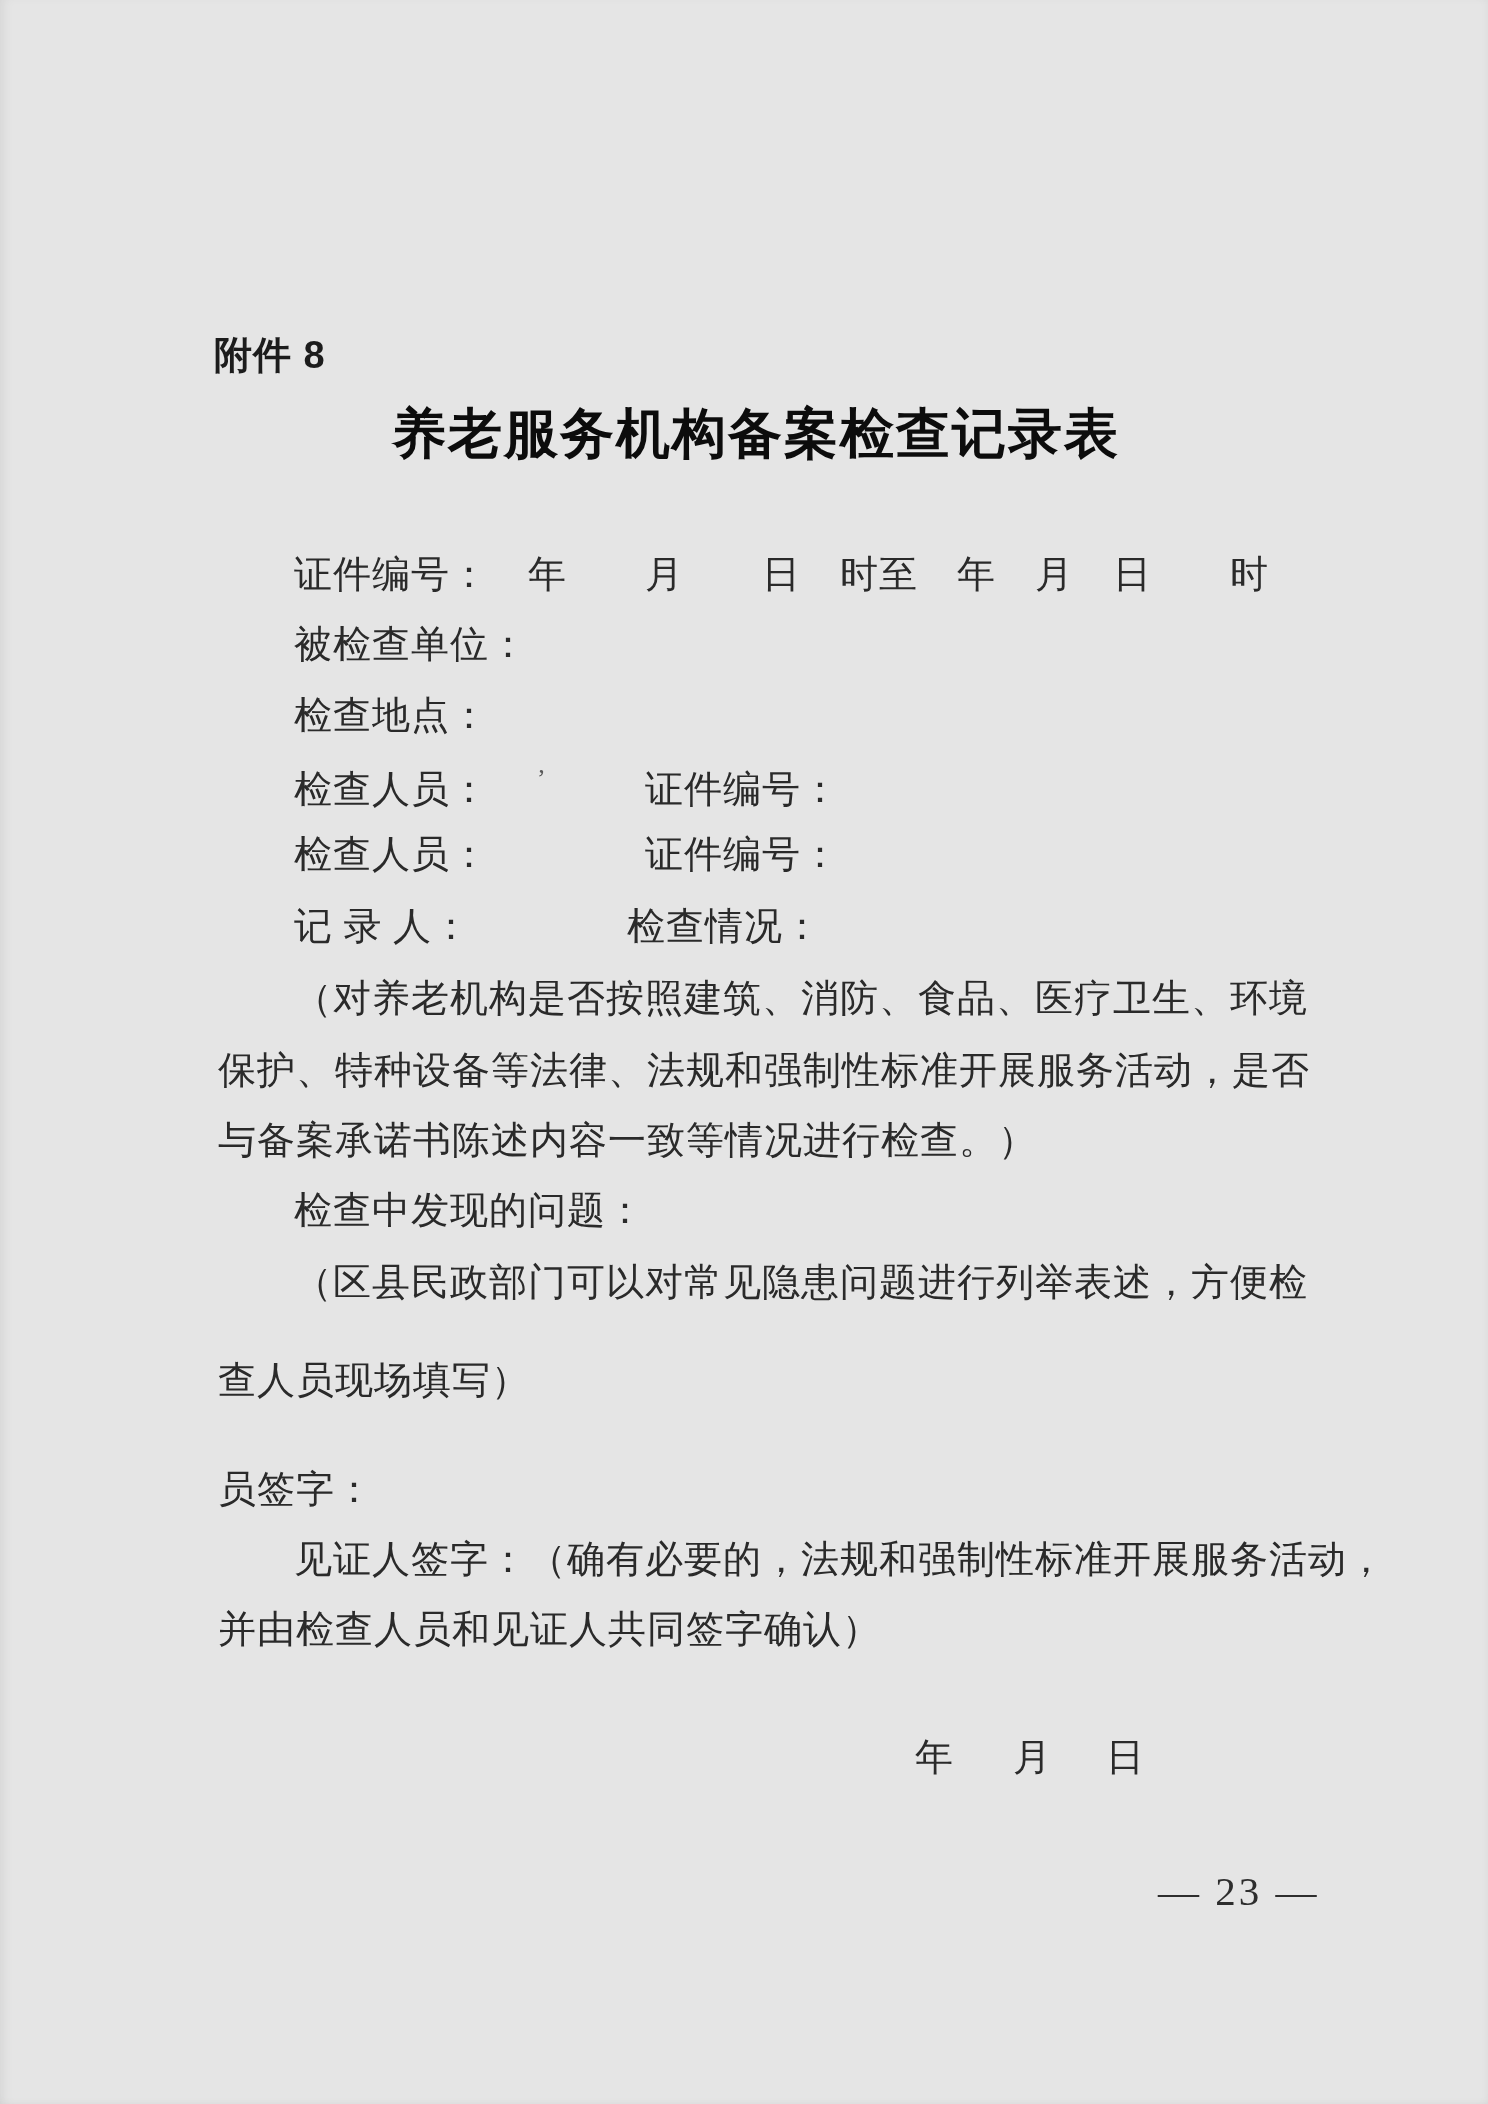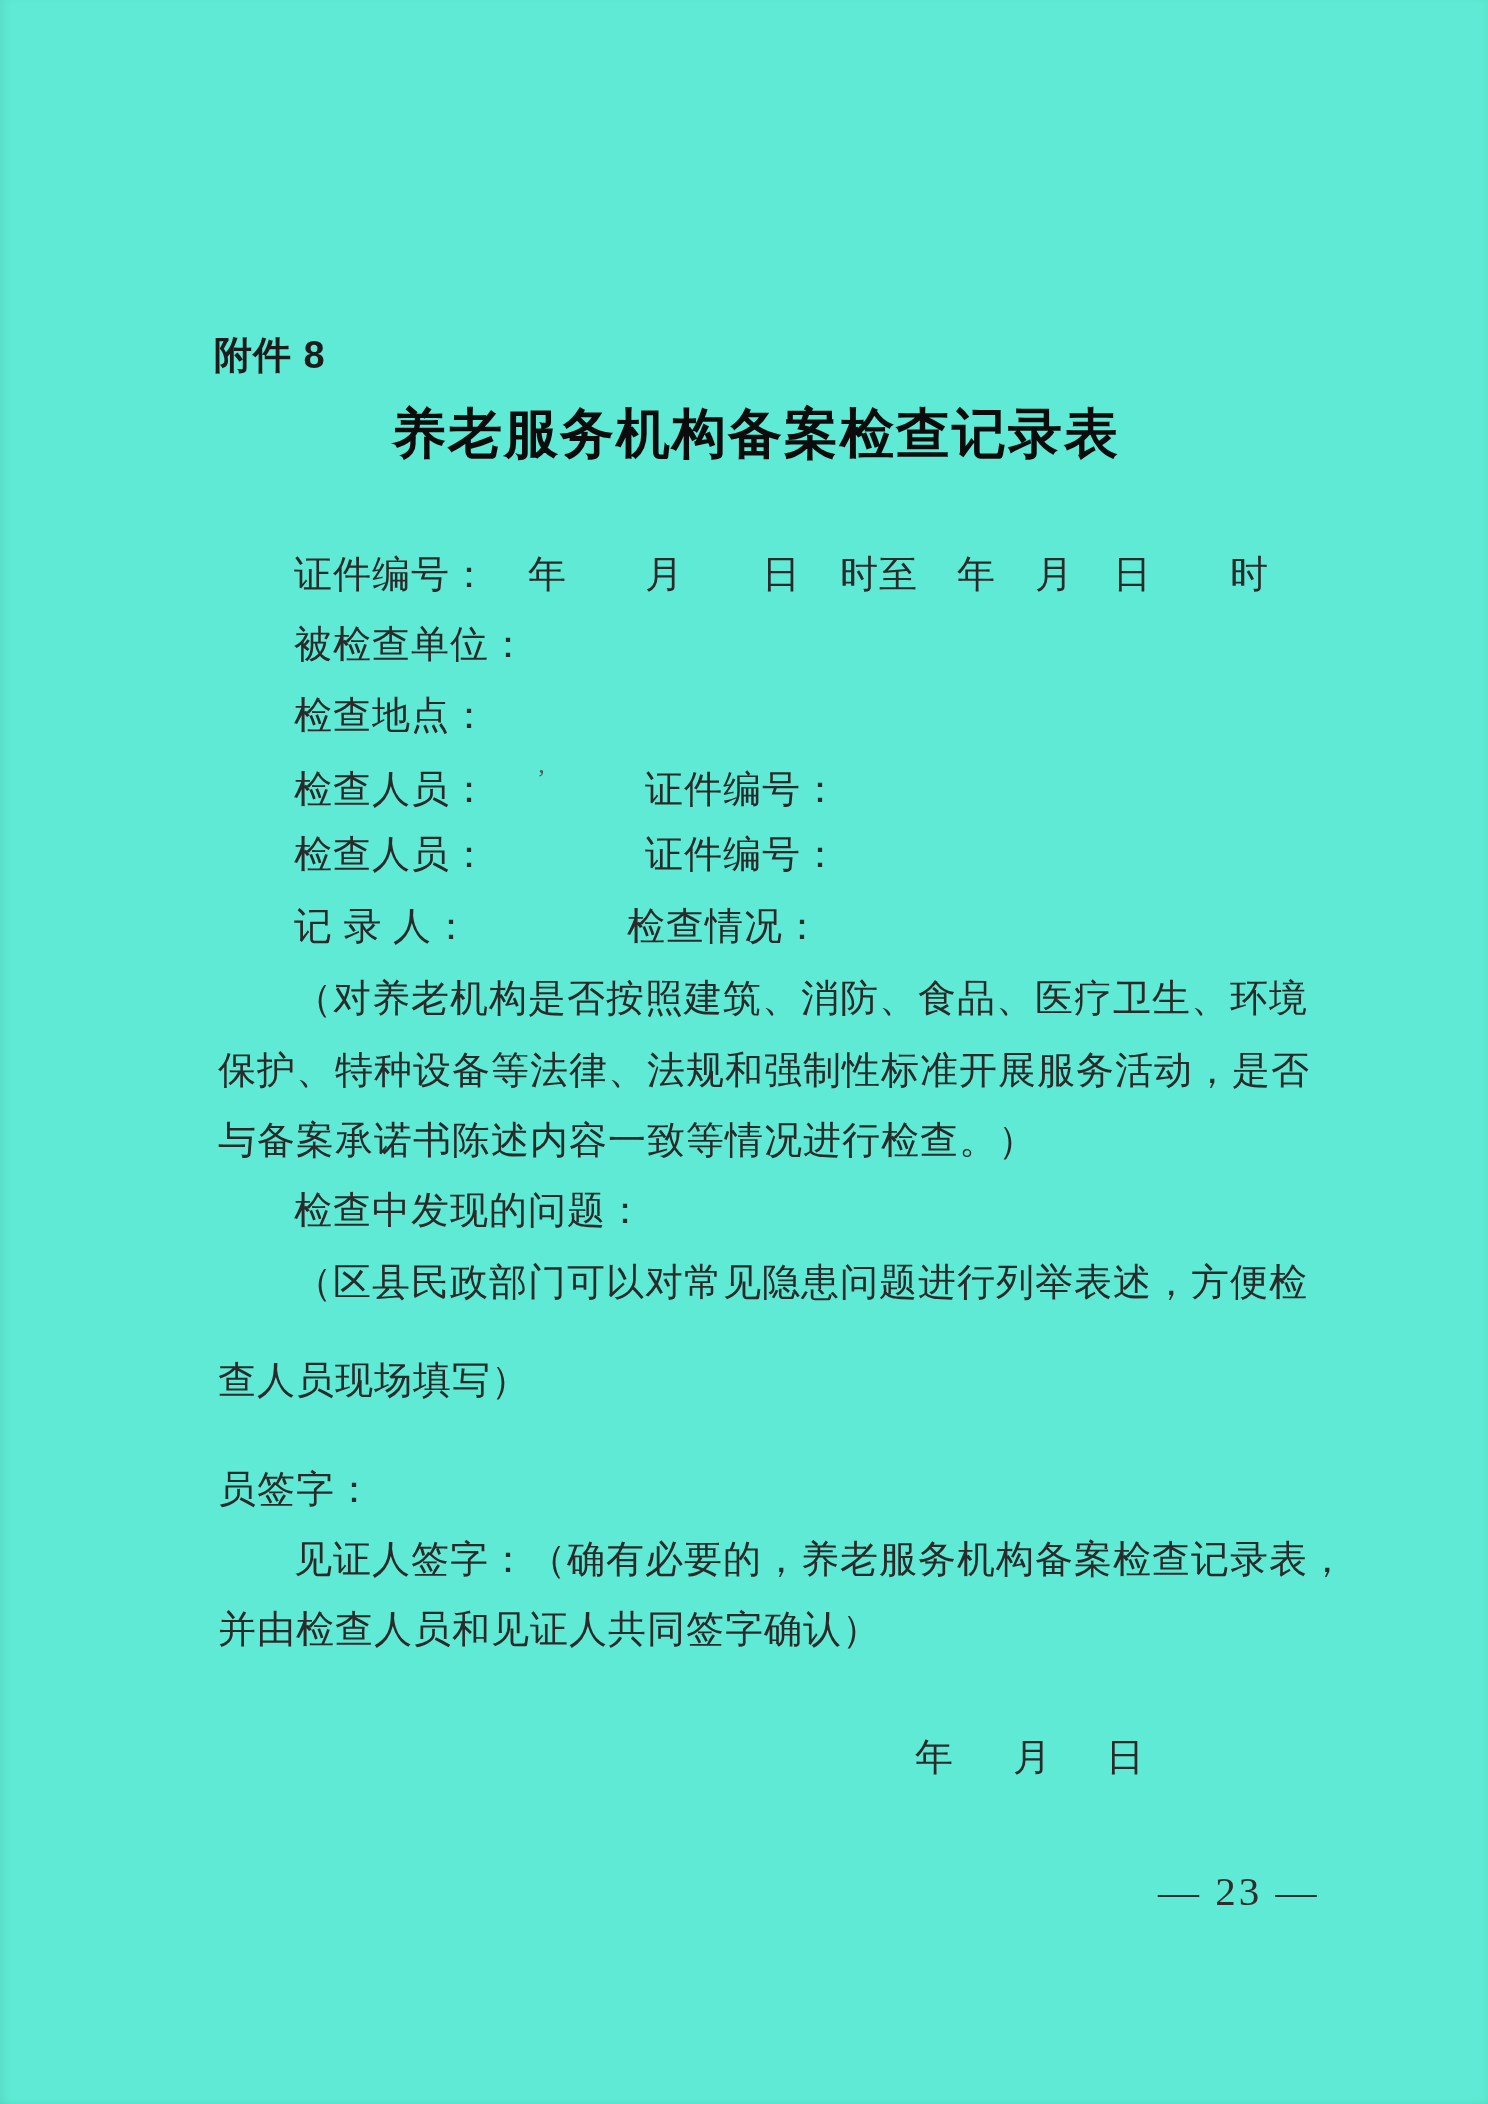--- a/index.html
+++ b/index.html
@@ -5,21 +5,21 @@
   html, body {
     margin: 0;
     padding: 0;
     background: #ffffff;
   }
   .page {
     position: relative;
     width: 1488px;
     height: 2104px;
     margin: 0 auto;
-    background: #5eead4;
+    background: #e5e5e5;
     overflow: hidden;
     box-shadow: inset 8px 0 14px -8px rgba(0,0,0,0.10),
                 inset -6px 0 12px -8px rgba(0,0,0,0.06),
                 inset 0 -6px 12px -8px rgba(0,0,0,0.05);
     font-family: "Liberation Serif", "DejaVu Serif", serif;
     color: #272727;
   }
   .attachment {
     position: absolute;
     left: 214px;
@@ -120,21 +120,21 @@
 
   <div class="line indent" style="top:1186px">检查中发现的问题：</div>
 
   <div class="line indent" style="top:1258px">（区县民政部门可以对常见隐患问题进行列举表述，方便检</div>
 
   <div class="line" style="top:1356px">查人员现场填写）</div>
 
 
   <div class="line" style="top:1465px">员签字：</div>
 
-  <div class="line indent" style="top:1535px">见证人签字：（确有必要的，养老服务机构备案检查记录表，</div>
+  <div class="line indent" style="top:1535px">见证人签字：（确有必要的，法规和强制性标准开展服务活动，</div>
 
   <div class="line" style="top:1605px">并由检查人员和见证人共同签字确认）</div>
 
   <span class="date-part date-year">年</span>
 
   <span class="date-part date-month">月</span>
 
   <span class="date-part date-day">日</span>
 
   <div class="pagenum">— 23 —</div>

